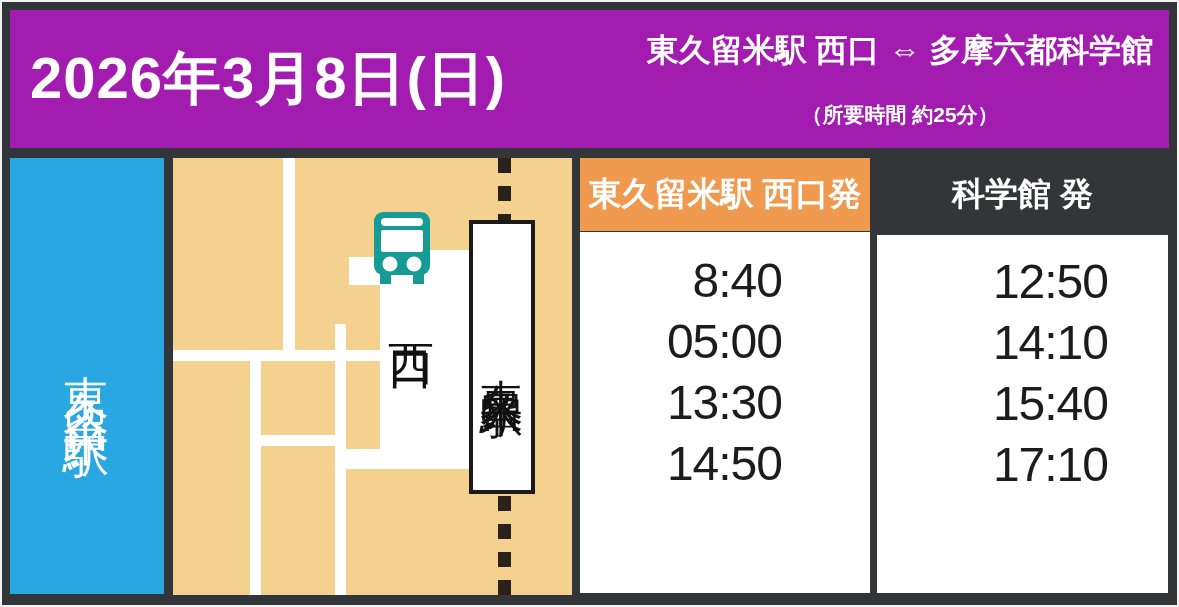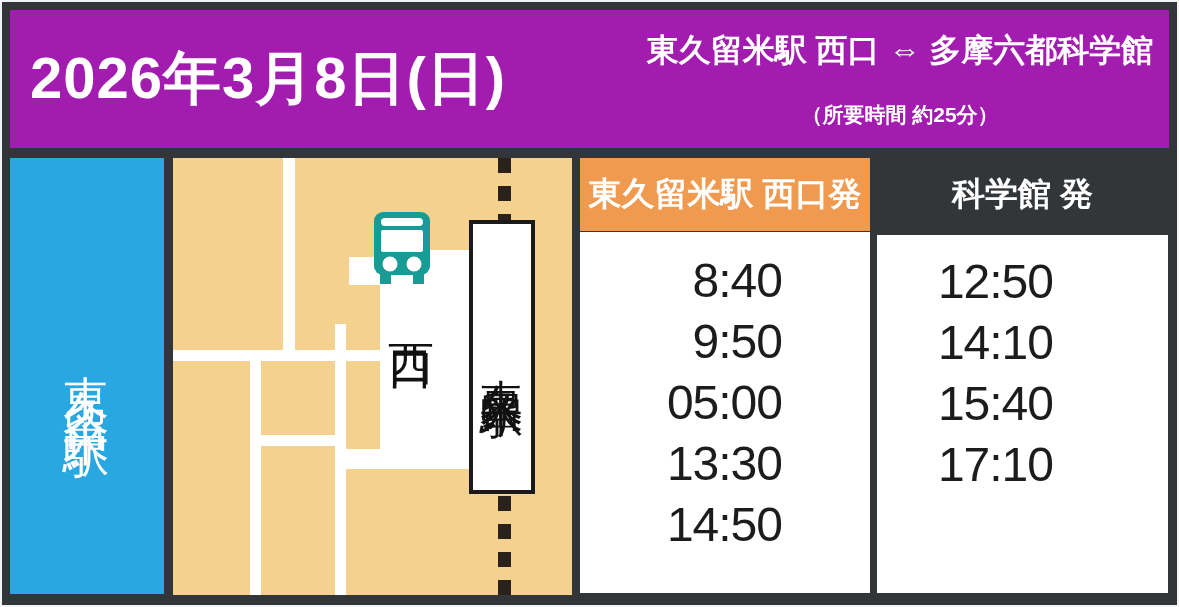--- a/index.html
+++ b/index.html
@@ -82,21 +82,21 @@
     background: #ef9a4f; display: flex; align-items: center; justify-content: center;
     color: #ffffff; font-size: 33px; font-weight: bold; white-space: nowrap;
   }
   .col2-header {
     position: absolute; left: 875px; top: 156px; width: 291px; height: 73px;
     display: flex; align-items: center; justify-content: center;
     color: #ffffff; font-size: 33px; font-weight: bold; white-space: nowrap;
   }
   .time-panel { position: absolute; background: #ffffff; box-sizing: border-box; text-align: right; }
   .col1-panel { left: 578px; top: 230px; width: 290px; height: 361px; padding: 18px 88px 0 4px; }
-  .col2-panel { left: 875px; top: 233px; width: 291px; height: 358px; padding: 16px 115px 0 0; }
+  .col2-panel { left: 875px; top: 233px; width: 291px; height: 358px; padding: 16px 60px 0 0; }
   .time {
     color: #1c1c1c; font-size: 48px; line-height: 61px; font-weight: 500;
     letter-spacing: -1px; font-variant-numeric: tabular-nums;
   }
 </style>
 </head>
 <body>
 
 <div class="canvas">
 
@@ -134,21 +134,20 @@
       <circle cx="41" cy="52" r="7.5" fill="#ffffff"></circle>
     </svg>
     <div class="station-sign">
       <div class="station-sign-label vtext">東久留米駅</div>
     </div>
   </div>
 
   <div class="col1-header">東久留米駅 西口発</div>
   <div class="time-panel col1-panel">
     <div class="time">8:40</div>
-    <div class="time">9:50</div>
     <div class="time">05:00</div>
     <div class="time">13:30</div>
     <div class="time">14:50</div>
   </div>
 
   <div class="col2-header">科学館 発</div>
   <div class="time-panel col2-panel">
     <div class="time">12:50</div>
     <div class="time">14:10</div>
     <div class="time">15:40</div>

